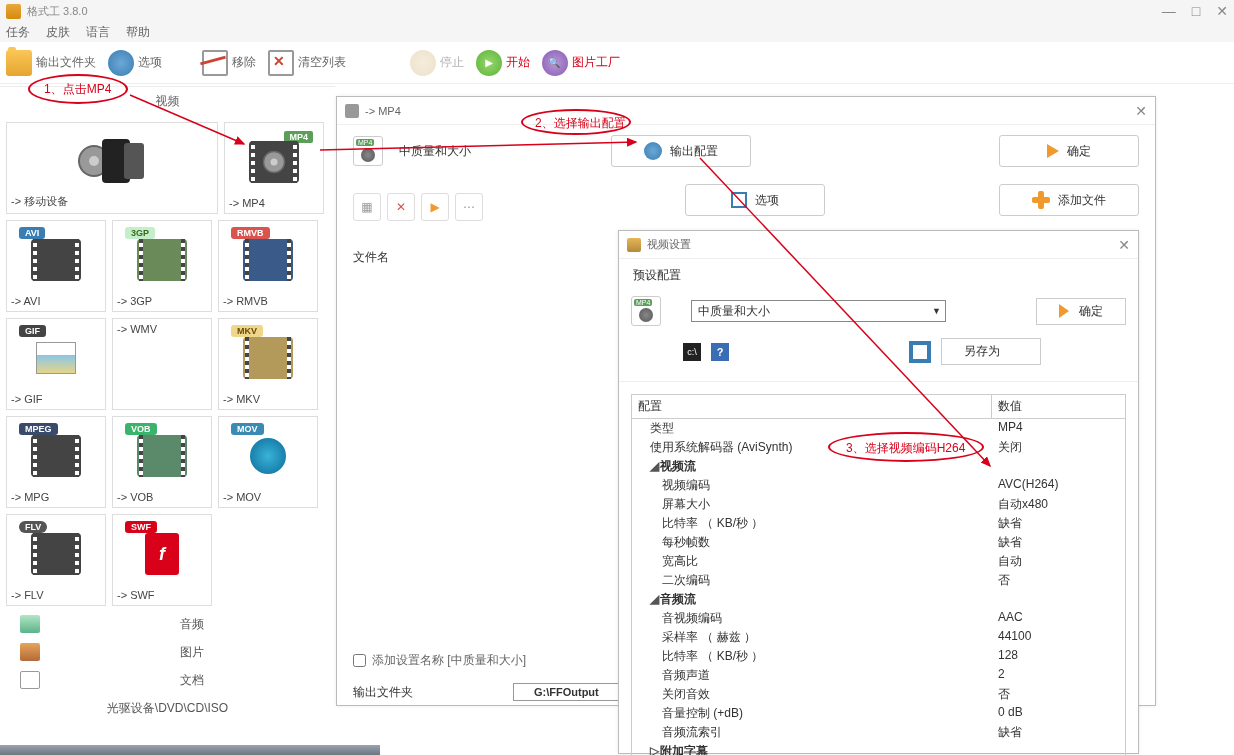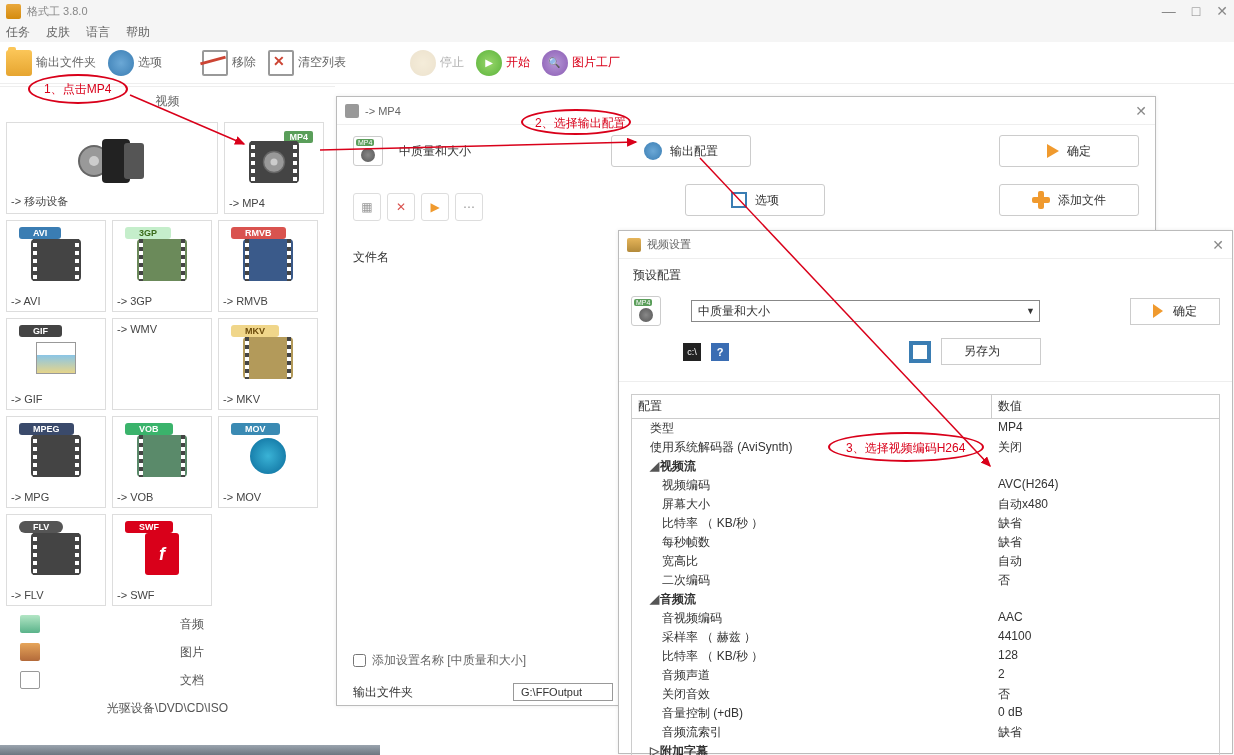--- a/index.html
+++ b/index.html
@@ -46,21 +46,21 @@
 .fmt-grid { display: flex; flex-wrap: wrap; padding: 6px 6px 0 6px; gap: 6px; }
 .fmt { width: 100px; height: 92px; border: 1px solid #ddd; display:flex; flex-direction:column; align-items:center; padding:4px; cursor:pointer; background:#fff; }
 .fmt.big { width: 212px; }
 .fmt .thumb { flex:1; display:flex;align-items:center;justify-content:center;width:100%;position:relative; }
 .fmt .lbl { font-size:11px; align-self:flex-start; color:#444; }
 .filmstrip { width:50px;height:42px;background:#444;border-radius:4px;position:relative;display:flex;align-items:center;justify-content:center; }
 .filmstrip:before,.filmstrip:after{content:"";position:absolute;width:4px;height:100%;background:repeating-linear-gradient(#444 0 4px,#fff 4px 8px);}
 .filmstrip:before{left:2px;} .filmstrip:after{right:2px;}
 .reel{width:28px;height:28px;border-radius:50%;background:#999;display:flex;align-items:center;justify-content:center;box-shadow:0 0 0 2px #666;}
 .reel:after{content:"";width:10px;height:10px;border-radius:50%;background:#ccc;}
-.badge{position:absolute;top:2px;left:8px;padding:1px 14px;font-size:9px;color:#fff;border-radius:3px;font-weight:bold;}
+.badge{position:absolute;top:2px;left:8px;padding:1px 6px;font-size:9px;color:#fff;border-radius:3px;font-weight:bold;}
 .bg-avi{background:#3a7db3;} .bg-3gp{background:#5ab33a;color:#3a6b1a;background:#c5eecb;} .bg-rmvb{background:#d9534f;}
 .bg-gif{background:#444;} .bg-wmv{background:#3ab3a5;} .bg-mkv{background:#d48b0e;color:#6b4a0a;background:#f0d68a;}
 .bg-mpeg{background:#3a4a6b;} .bg-vob{background:#3ab36b;} .bg-mov{background:#3a8ab3;}
 .bg-flv{background:#555;border-radius:6px;} .bg-swf{background:#d9001a;}
 .bg-mp4{position:absolute;top:4px;right:6px;background:#5a9e5a;color:#fff;font-size:9px;padding:1px 5px;border-radius:2px;font-weight:bold;}
 
 
 .cat-list { padding: 4px 16px; }
 .cat { height: 28px; display:flex; align-items:center; justify-content:center; color:#555; cursor:pointer; }
 .cat .cic { width:20px;height:18px;margin-right:0; }
@@ -81,24 +81,24 @@
 .plus:before{width:18px;height:6px;top:6px;left:0;}
 .plus:after{width:6px;height:18px;top:0;left:6px;}
 .rarrow{width:0;height:0;border-top:7px solid transparent;border-bottom:7px solid transparent;border-left:12px solid #f09a2e;}
 .tbar2 { display:flex; gap:6px; margin-top:14px; }
 .sq { width:28px;height:28px;border:1px solid #ddd;display:flex;align-items:center;justify-content:center;color:#999;cursor:pointer; border-radius:3px;}
 .filerow { margin-top:16px; display:flex; align-items:center; gap:6px; font-size:12px; color:#333;}
 .filebox { flex:1; height:380px; border-right:1px solid #eee; }
 .chk { display:flex; align-items:center; gap:6px; margin-top:6px; font-size:12px; color:#666;}
 .chk input{width:13px;height:13px;}
 .outrow{display:flex;align-items:center;gap:20px;margin-top:14px;}
-.outpath{border:1px solid #999;padding:2px 7px;font-size:11px;min-width:100px;}
-
-
-.dlg-vid { left:618px; top:230px; width:615px; height:524px; z-index:80; }
+.outpath{border:1px solid #999;padding:2px 20px;font-size:11px;min-width:100px;font-weight:bold;}
+
+
+.dlg-vid { left:618px; top:230px; width:521px; height:524px; z-index:80; }
 .preset-row{display:flex;align-items:center;gap:10px;padding:6px 0;}
 .dd{border:1px solid #888;height:22px;flex:1;display:flex;align-items:center;padding:0 6px;background:#fff;min-width:200px;position:relative;}
 .dd:after{content:"▼";position:absolute;right:4px;font-size:9px;color:#333;}
 .ok-btn{border:1px solid #ccc;padding:4px 22px;display:flex;align-items:center;gap:10px;cursor:pointer;background:#fff;}
 .ok-btn .rarrow{border-left-width:10px;}
 .prop-grid{border:1px solid #ccc;margin-top:14px;font-size:12px; font-family:"SimSun",monospace;}
 .pg-hd{display:flex;border-bottom:1px solid #ccc;background:#fff;}
 .pg-hd div{padding:3px 6px;}
 .pg-hd div:first-child{width:360px;border-right:1px solid #ccc;}
 .pg-row{display:flex;}

